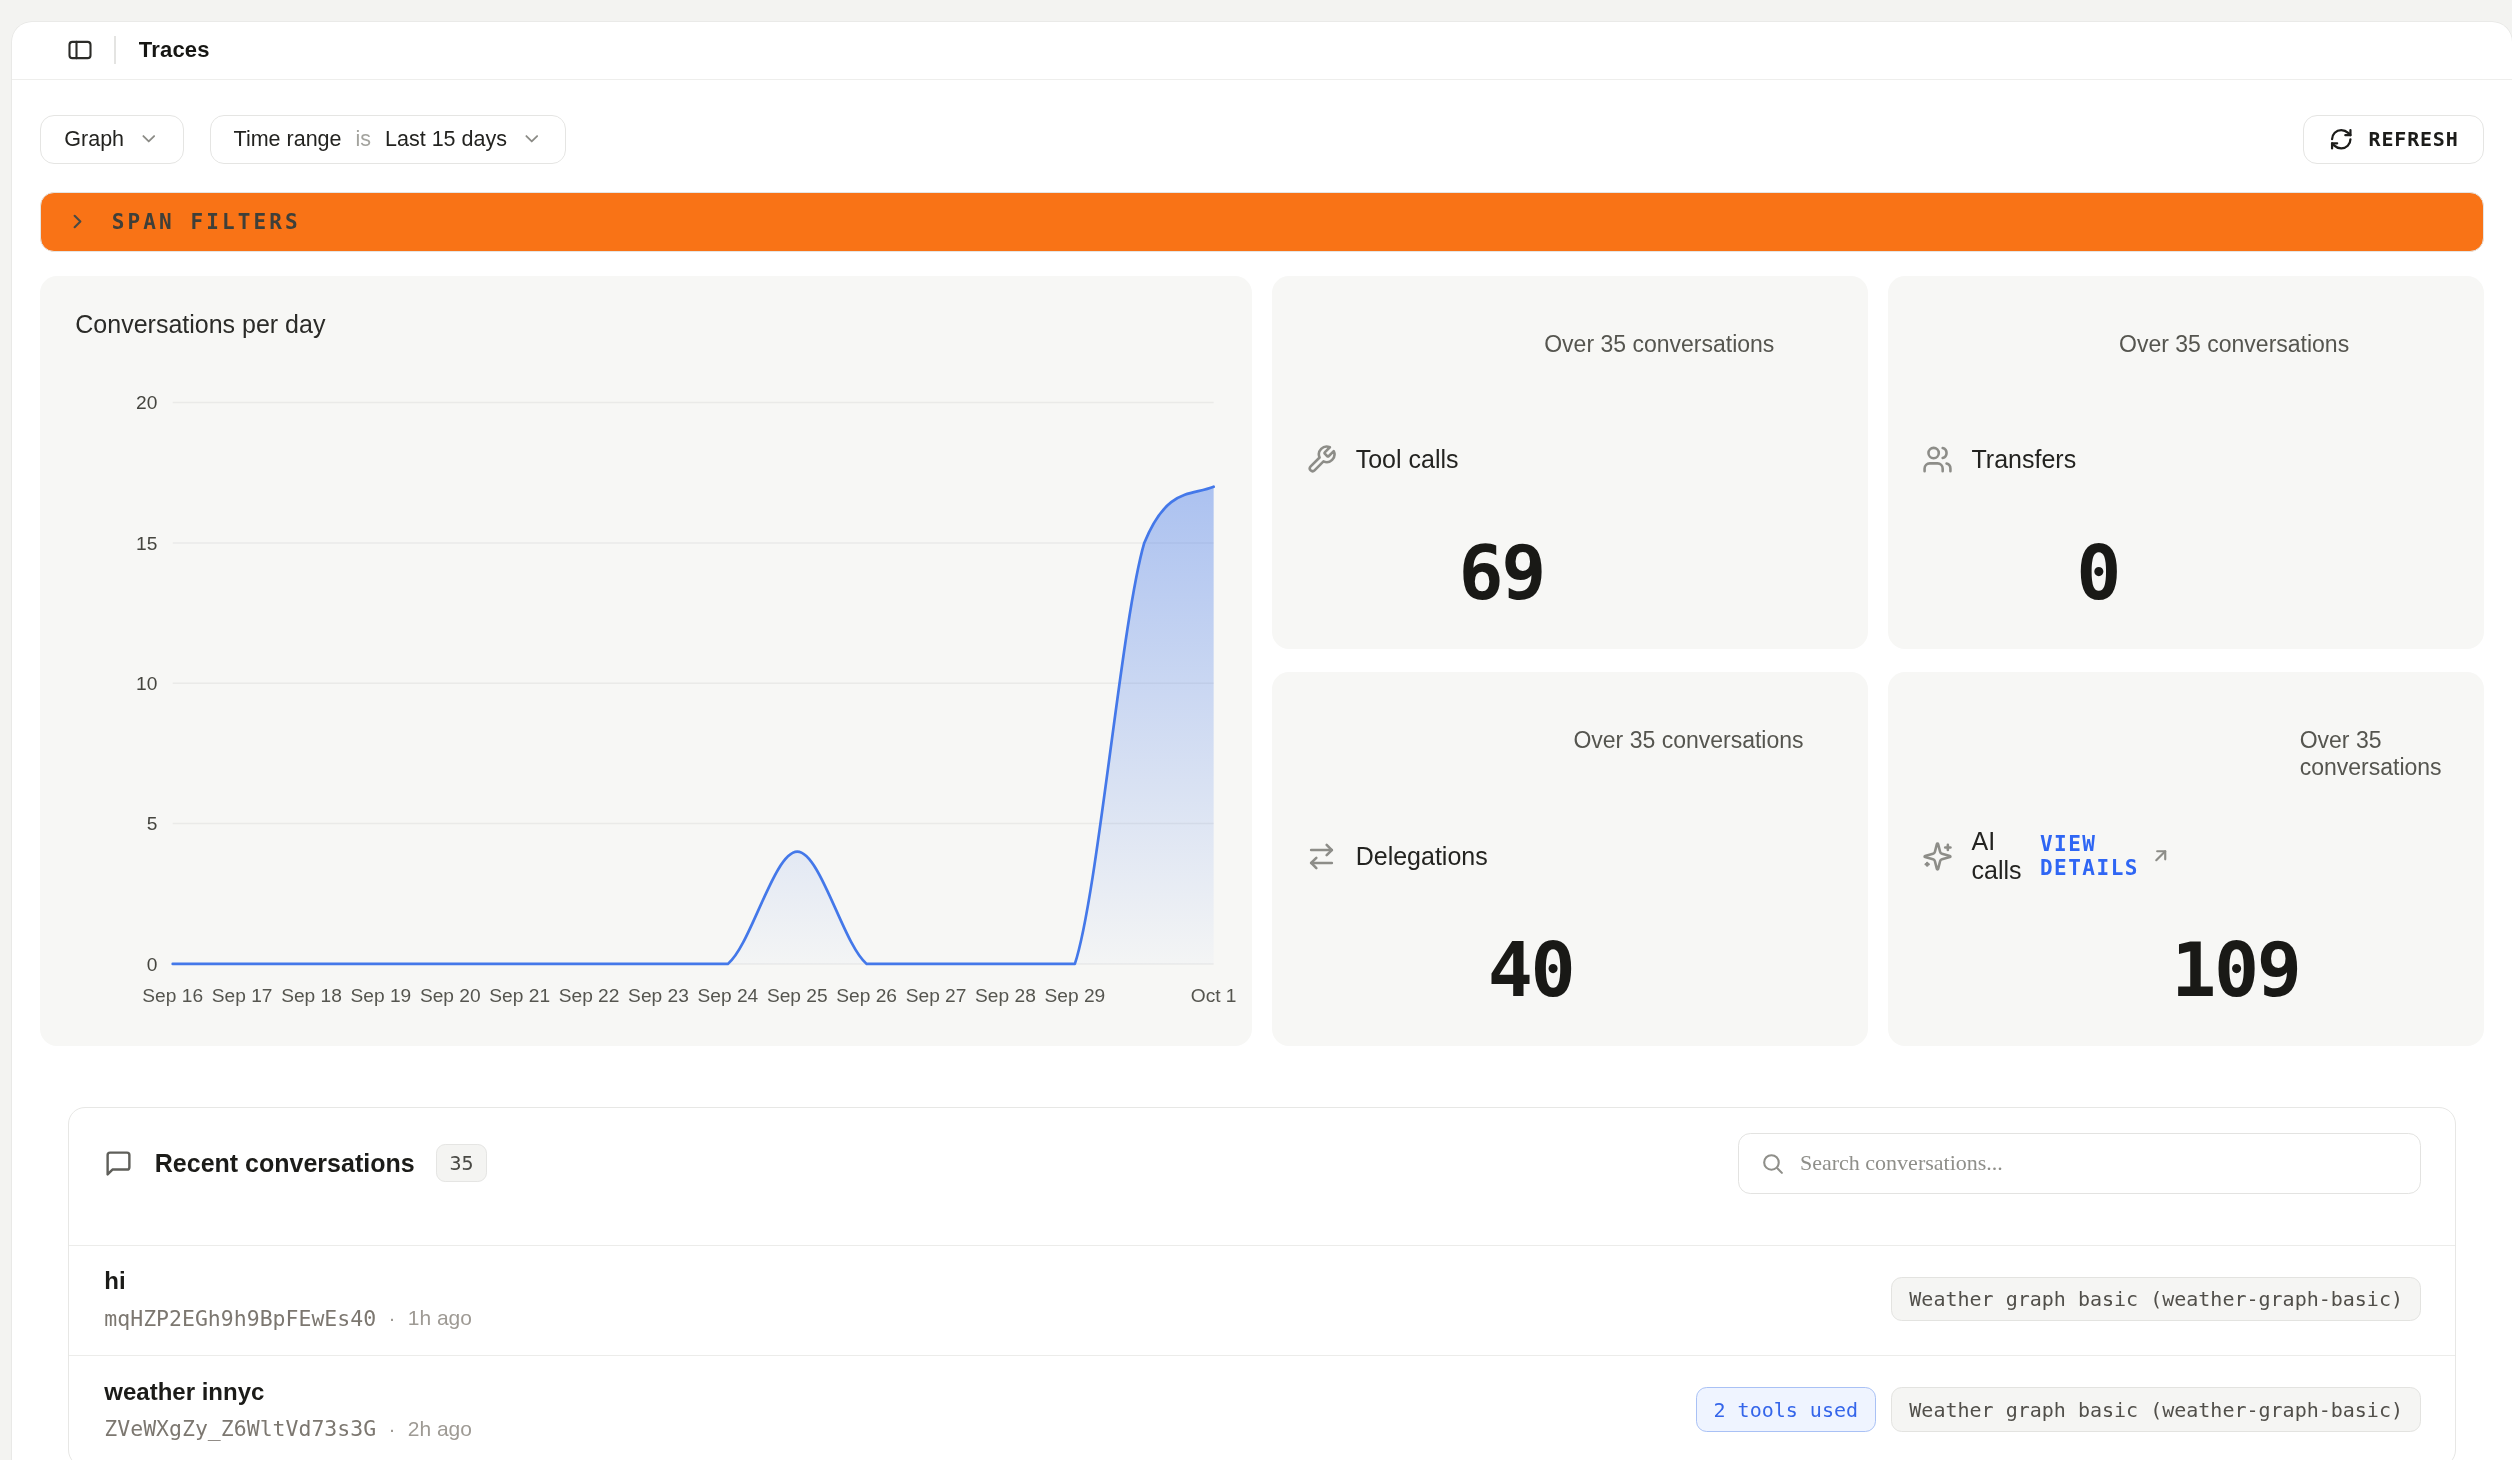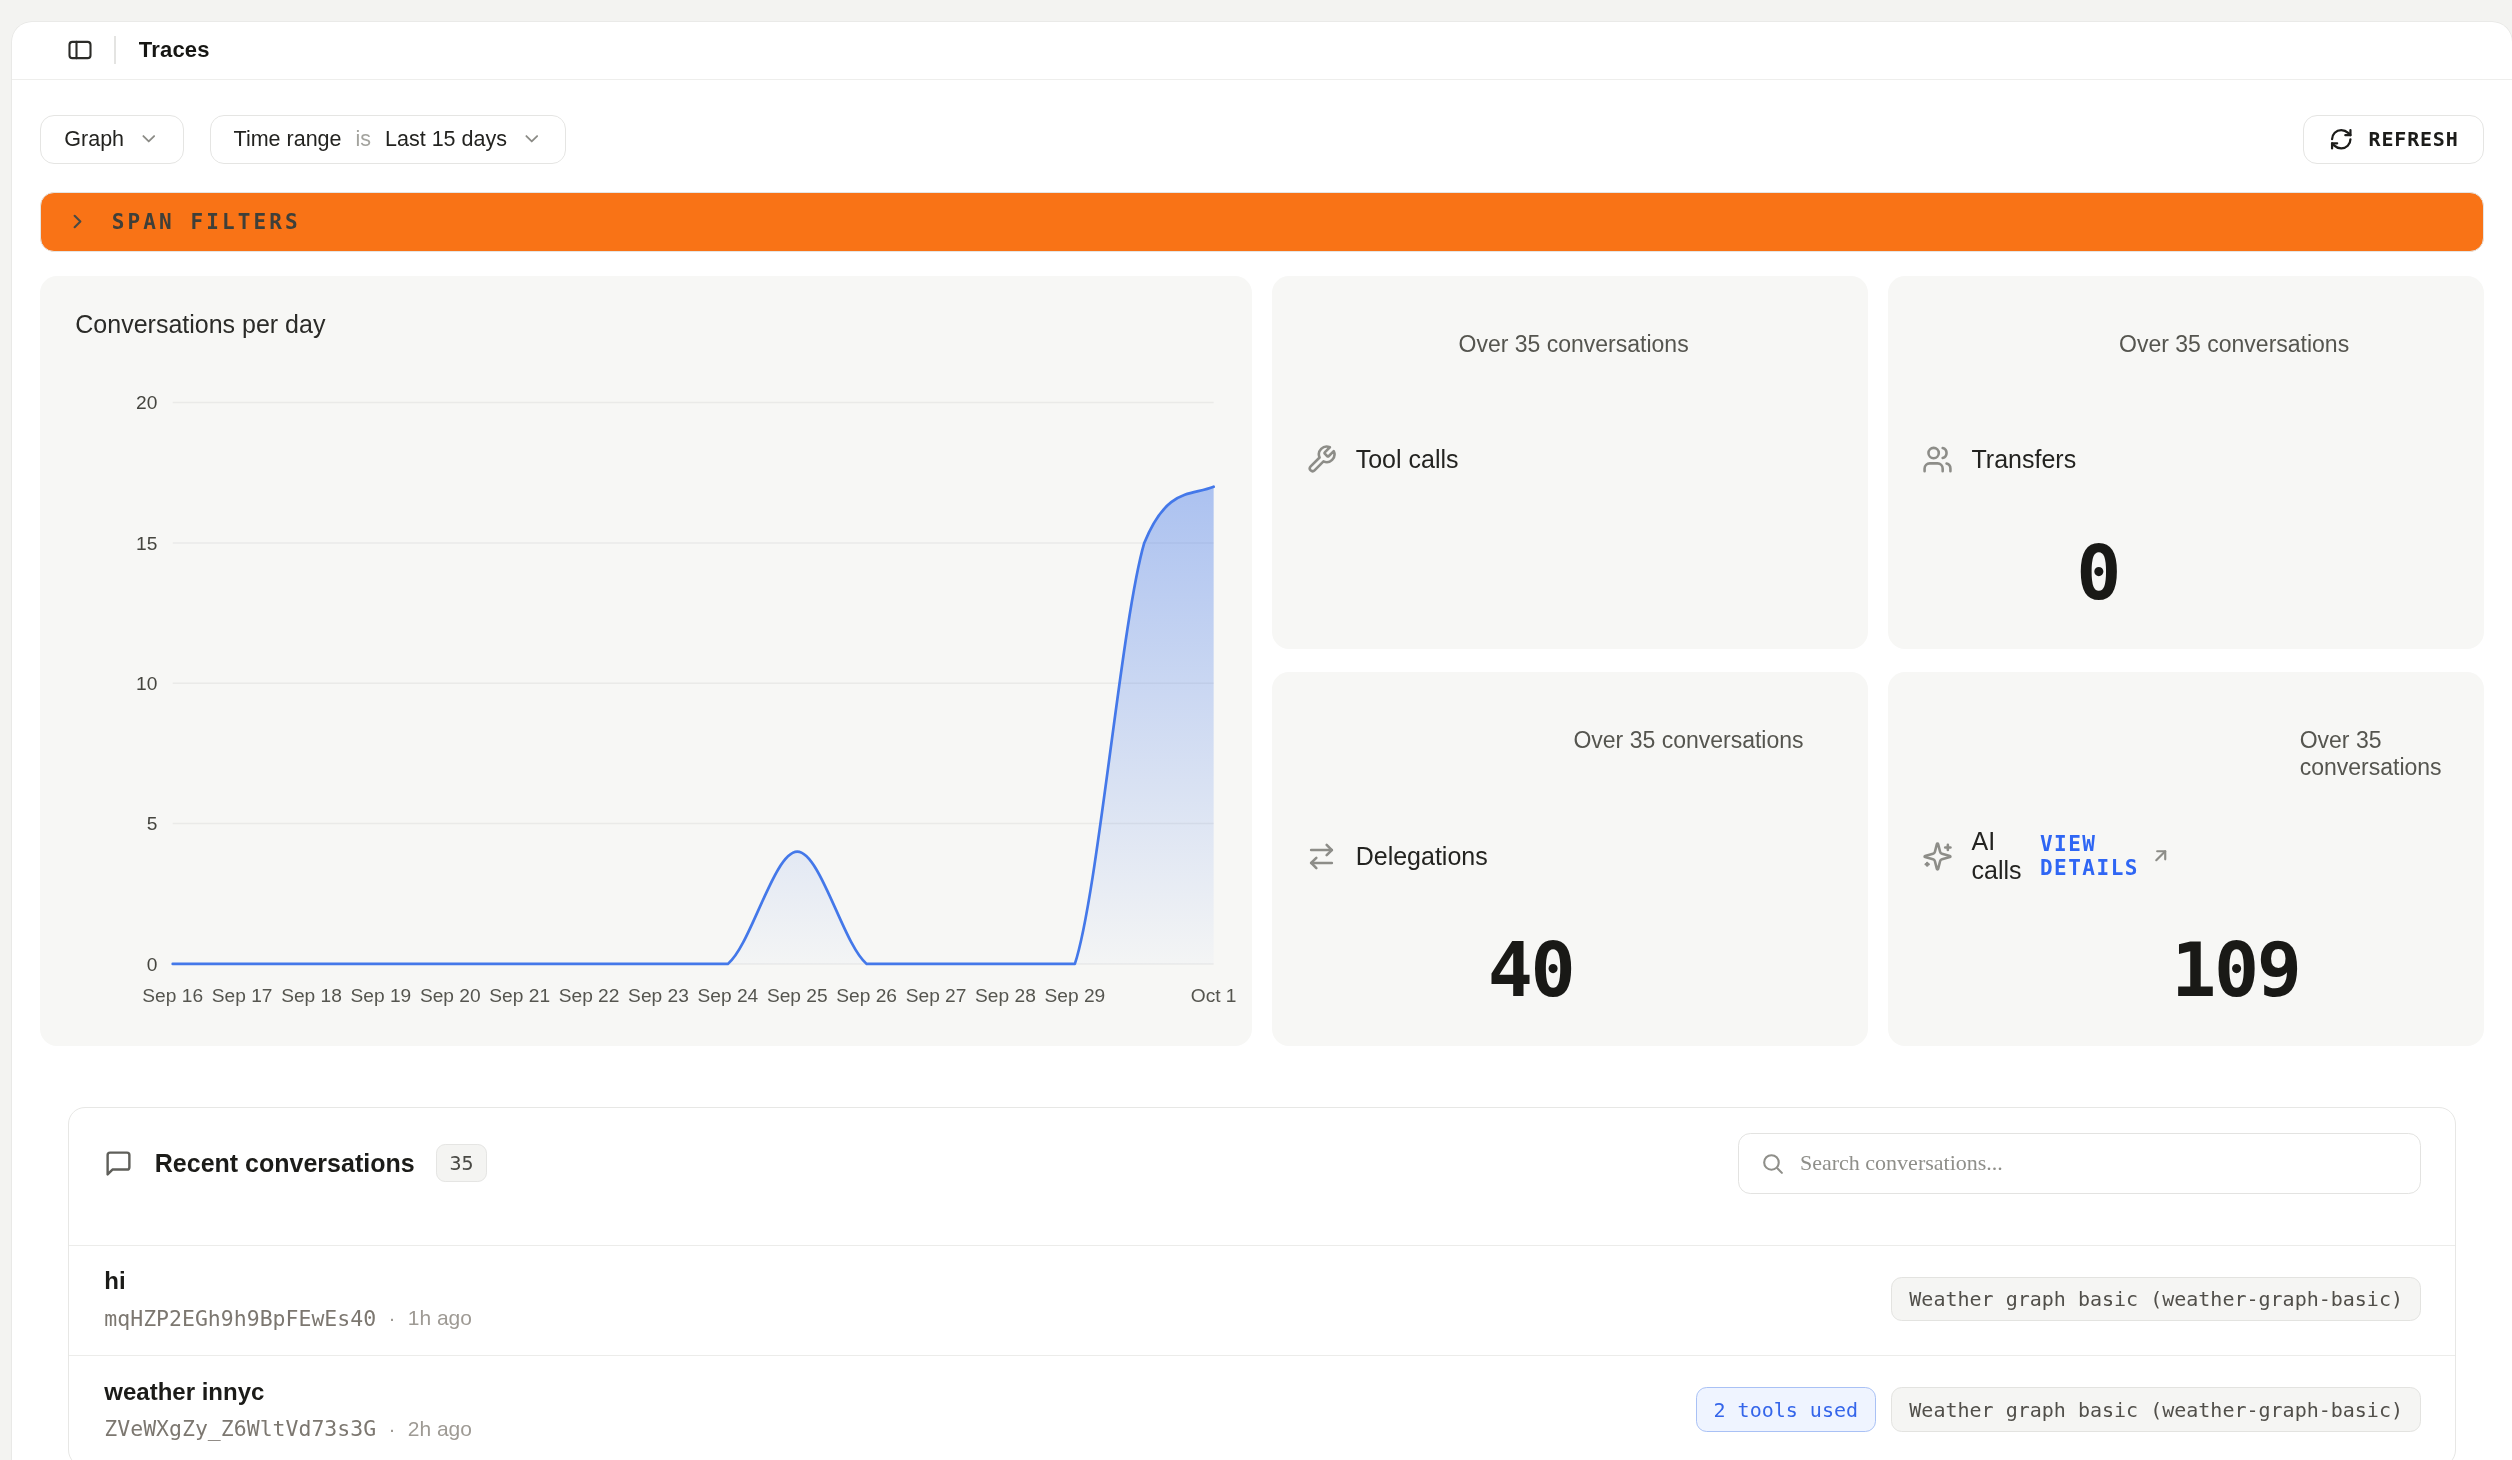--- a/index.html
+++ b/index.html
@@ -174,20 +174,21 @@
         <div class="chart-title">Conversations per day</div>
       </div>
 
       <div class="stat-card">
         <div class="stat-head">
           <svg viewBox="0 0 24 24" fill="none" stroke="currentColor" stroke-width="2" stroke-linecap="round" stroke-linejoin="round">
               <path d="M14.7 6.3a1 1 0 0 0 0 1.4l1.6 1.6a1 1 0 0 0 1.4 0l3.77-3.77a6 6 0 0 1-7.94 7.94l-6.91 6.91a2.12 2.12 0 0 1-3-3l6.91-6.91a6 6 0 0 1 7.94-7.94l-3.76 3.76z"></path>
             </svg>
           <span class="stat-title">Tool calls</span>
         </div>
+        <div class="stat-value">69</div>
         <div class="stat-sub">Over 35 conversations</div>
       </div>
 
       <div class="stat-card">
         <div class="stat-head">
           <svg viewBox="0 0 24 24" fill="none" stroke="currentColor" stroke-width="2" stroke-linecap="round" stroke-linejoin="round">
               <path d="M16 21v-2a4 4 0 0 0-4-4H6a4 4 0 0 0-4 4v2"></path>
               <circle cx="9" cy="7" r="4"></circle>
               <path d="M22 21v-2a4 4 0 0 0-3-3.87"></path>
               <path d="M16 3.13a4 4 0 0 1 0 7.75"></path>

